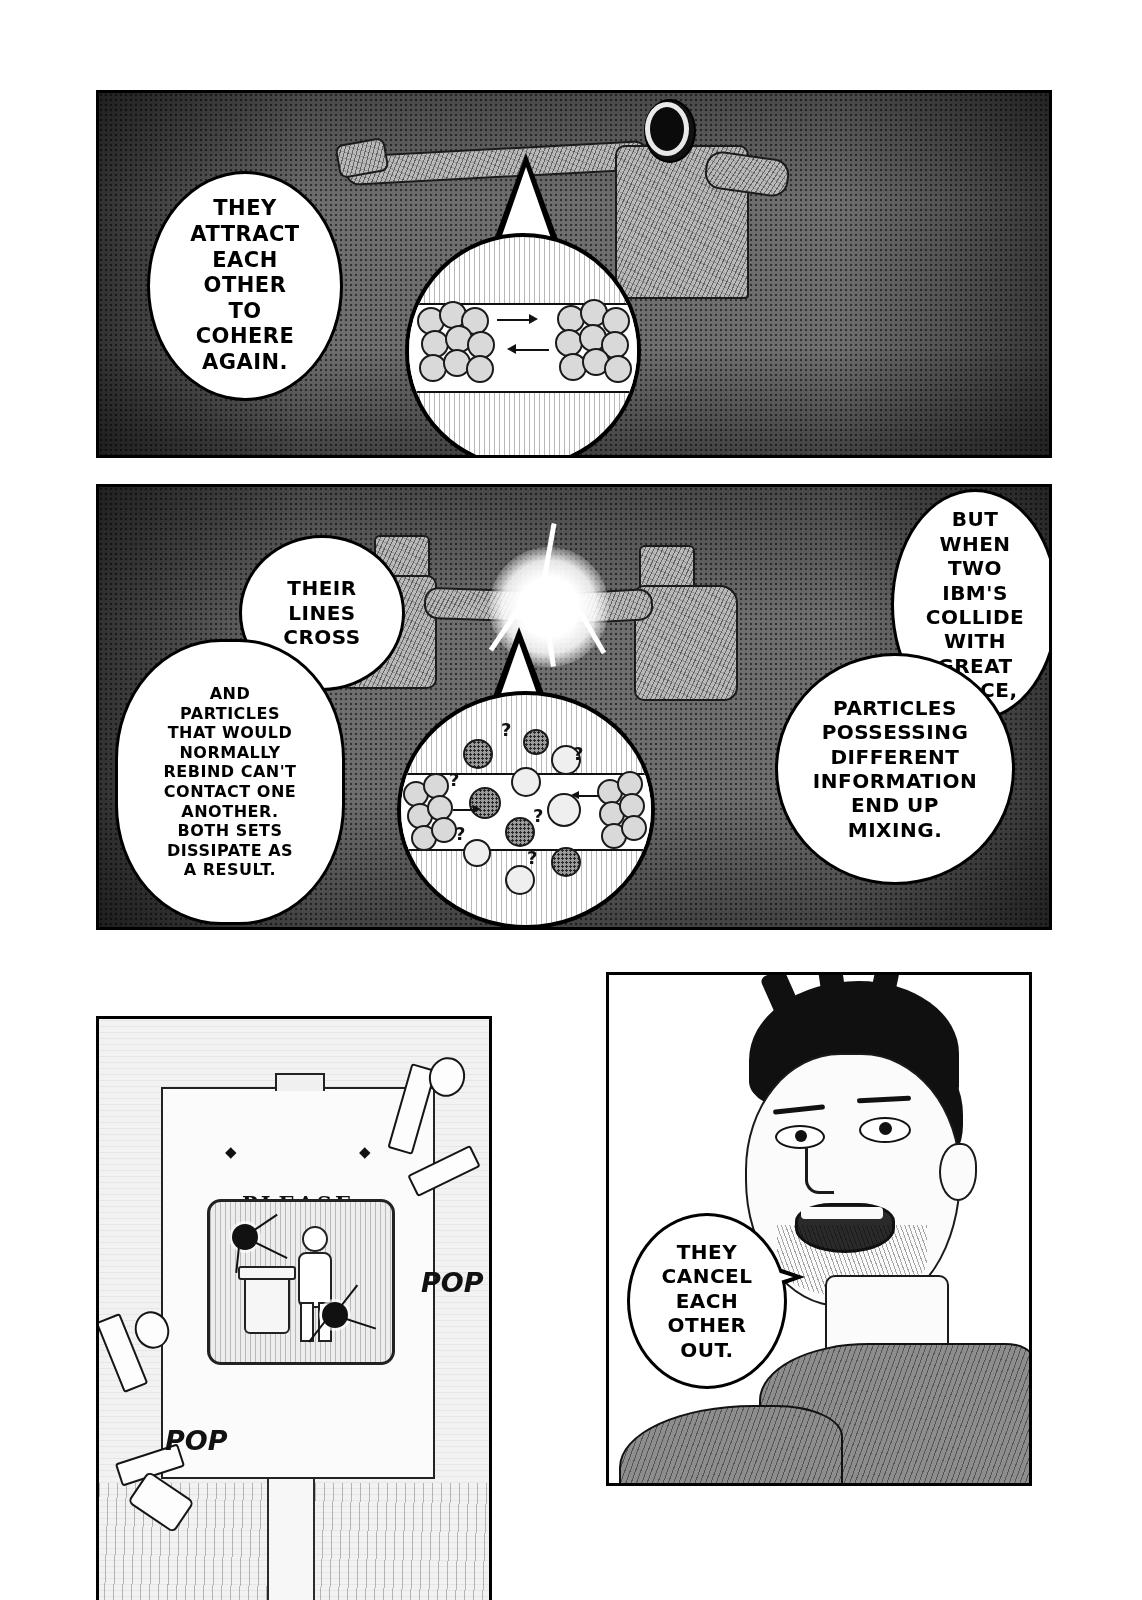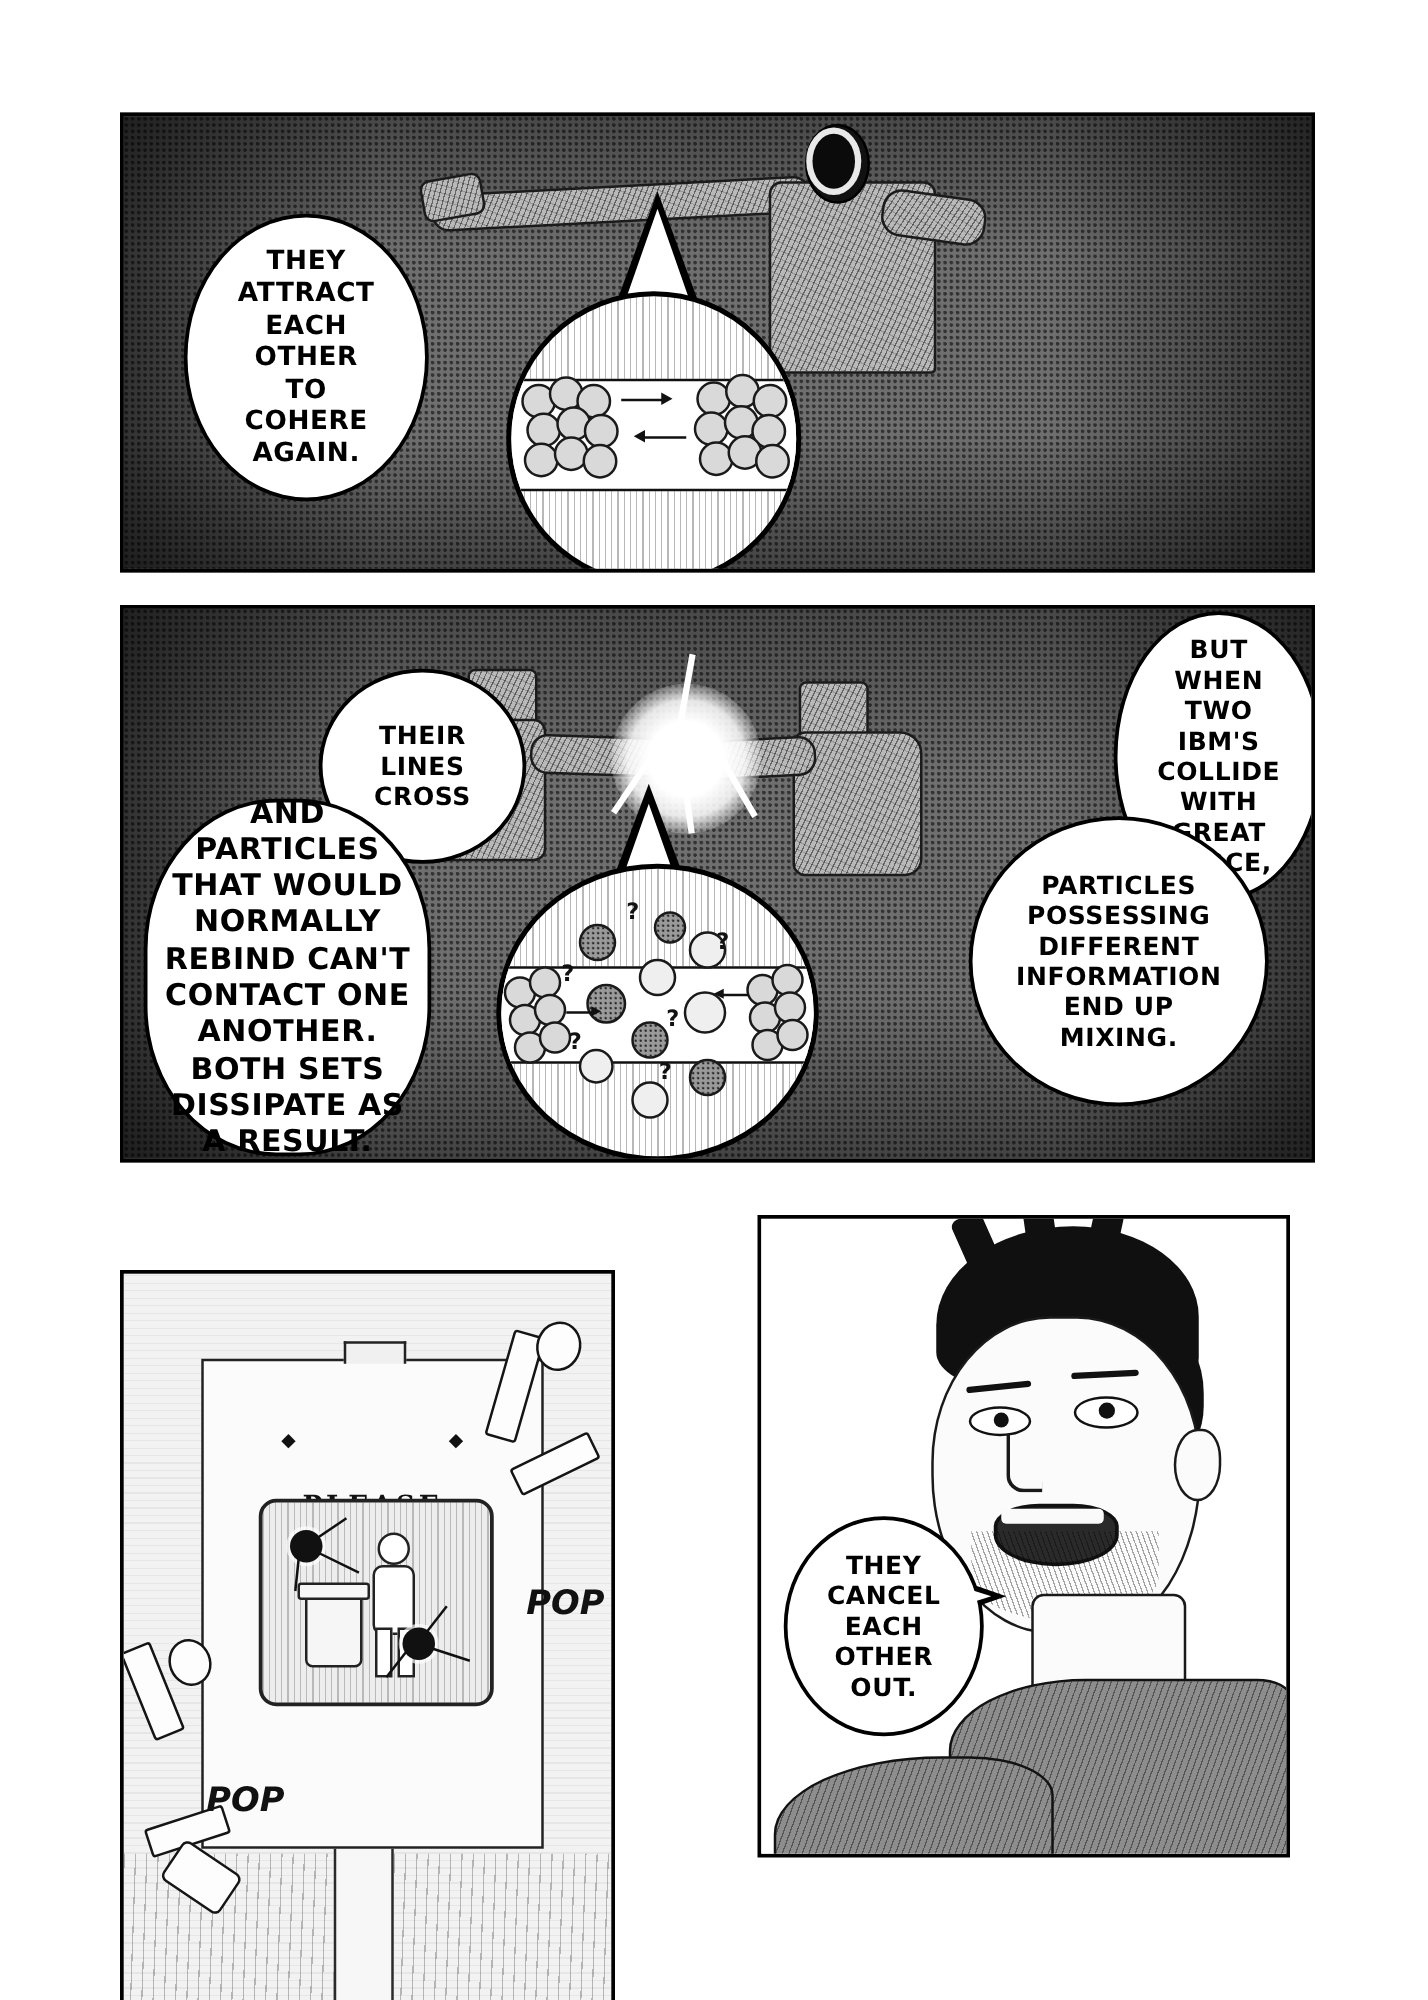--- a/index.html
+++ b/index.html
@@ -356,28 +356,28 @@
       <div class="qmark" style="left:132px; top:110px; font-size:18px;">?</div>
       <div class="qmark" style="left:54px;  top:128px; font-size:18px;">?</div>
       <div class="qmark" style="left:126px; top:152px; font-size:18px;">?</div>
 
       <div style="position:absolute; left:52px; top:114px; width:22px; height:2px; background:#111;"></div>
       <div style="position:absolute; left:72px; top:110px; width:0; height:0; border-top:4px solid transparent; border-bottom:4px solid transparent; border-left:8px solid #111;"></div>
       <div style="position:absolute; left:176px; top:100px; width:22px; height:2px; background:#111;"></div>
       <div style="position:absolute; left:170px; top:96px; width:0; height:0; border-top:4px solid transparent; border-bottom:4px solid transparent; border-right:8px solid #111;"></div>
     </div>
 
-    <div class="balloon" style="left:156px; top:48px; width:160px; height:150px;">
+    <div class="balloon" style="left:140px; top:48px; width:160px; height:150px;">
       <div class="txt" style="font-size:20px;">THEIR
 LINES
 CROSS</div>
     </div>
 
     <div class="balloon" style="left:16px; top:152px; width:224px; height:280px; border-radius:46% 46% 46% 46% / 42% 42% 42% 42%;">
-      <div class="txt" style="font-size:24px;">AND
+      <div class="txt" style="font-size:16px;">AND
 PARTICLES
 THAT WOULD
 NORMALLY
 REBIND CAN'T
 CONTACT ONE
 ANOTHER.
 BOTH SETS
 DISSIPATE AS
 A RESULT.</div>
     </div>

